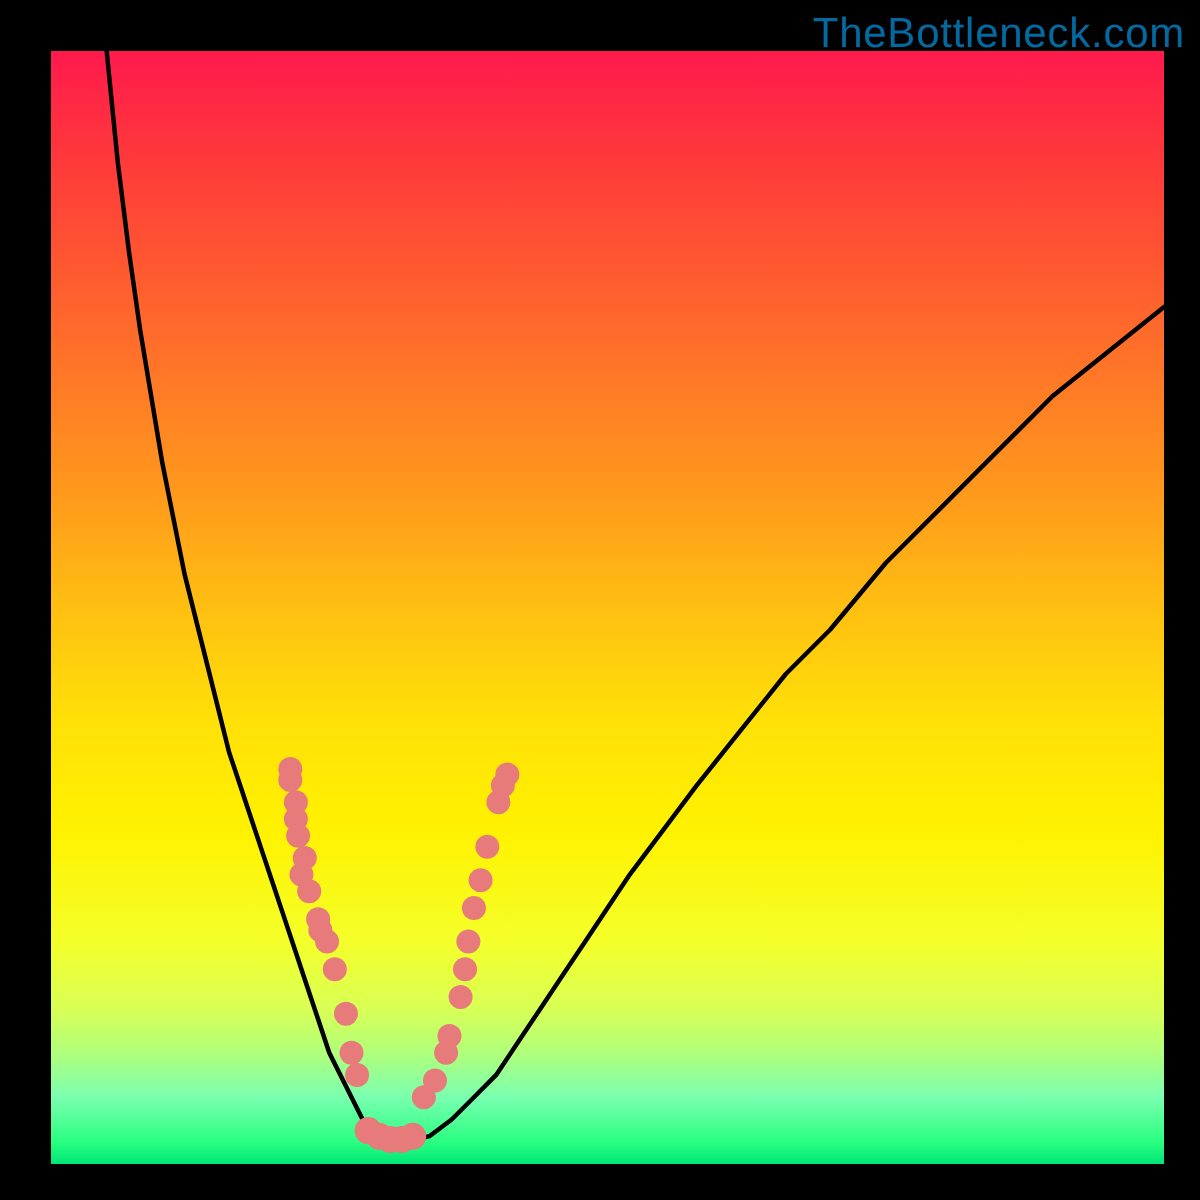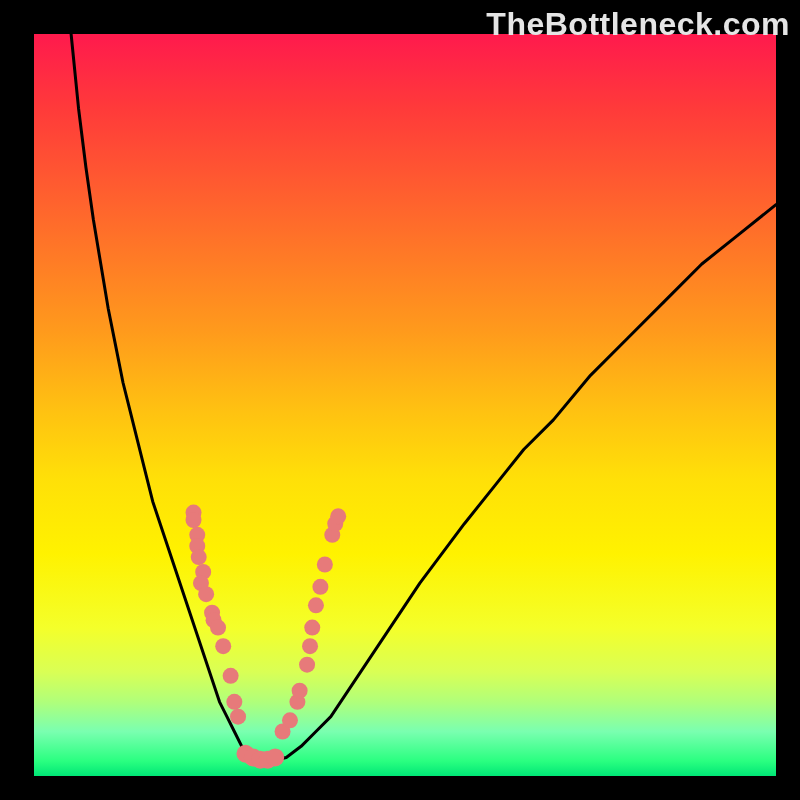--- a/index.html
+++ b/index.html
@@ -36,23 +36,23 @@
       #d9ff55 86%,
       #b0ff7a 90%,
       #7affb0 94%,
       #2aff80 98%,
       #00e676 100%);
   }
   .watermark {
     position: absolute;
     top: 6px;
     right: 10px;
-    color: #e5e5e5;
-    font-size: 32px;
-    font-weight: 700;
+    color: #0369a1;
+    font-size: 28px;
+    font-weight: 400;
     letter-spacing: 0.5px;
     pointer-events: none;
     user-select: none;
   }
   svg.chart-svg {
     position: absolute;
     left: 0;
     top: 0;
     width: 742px;
     height: 742px;

